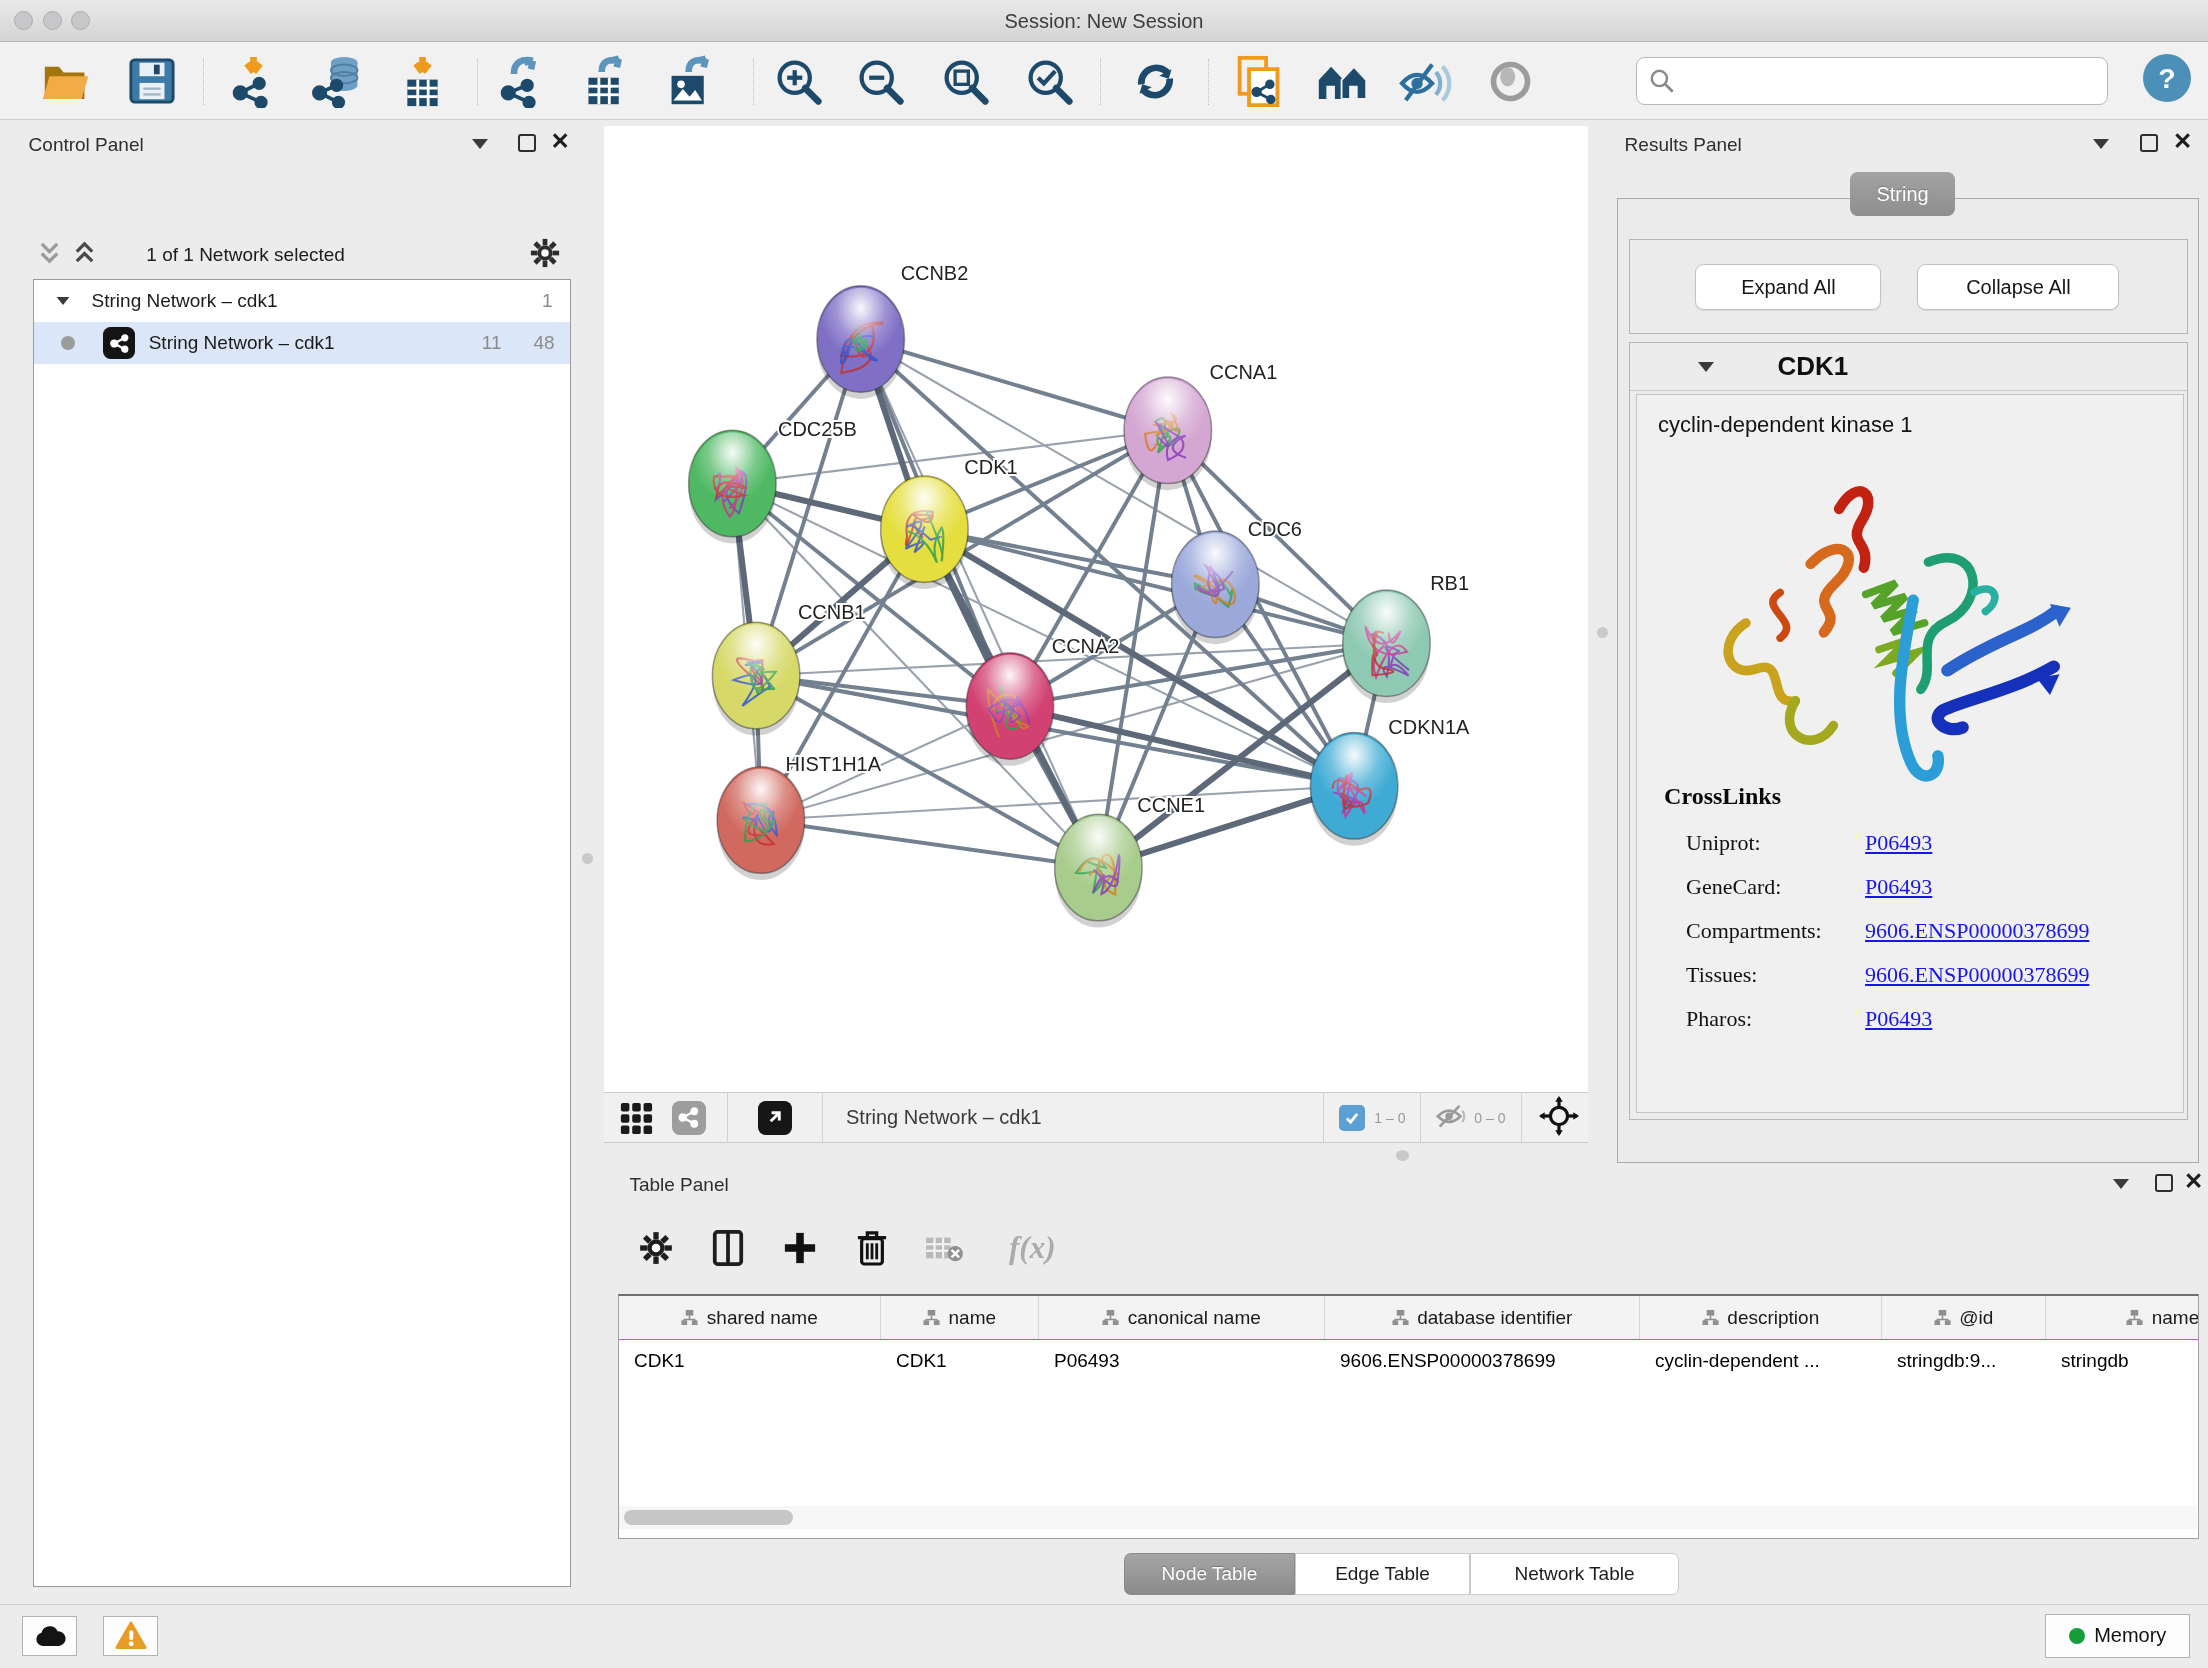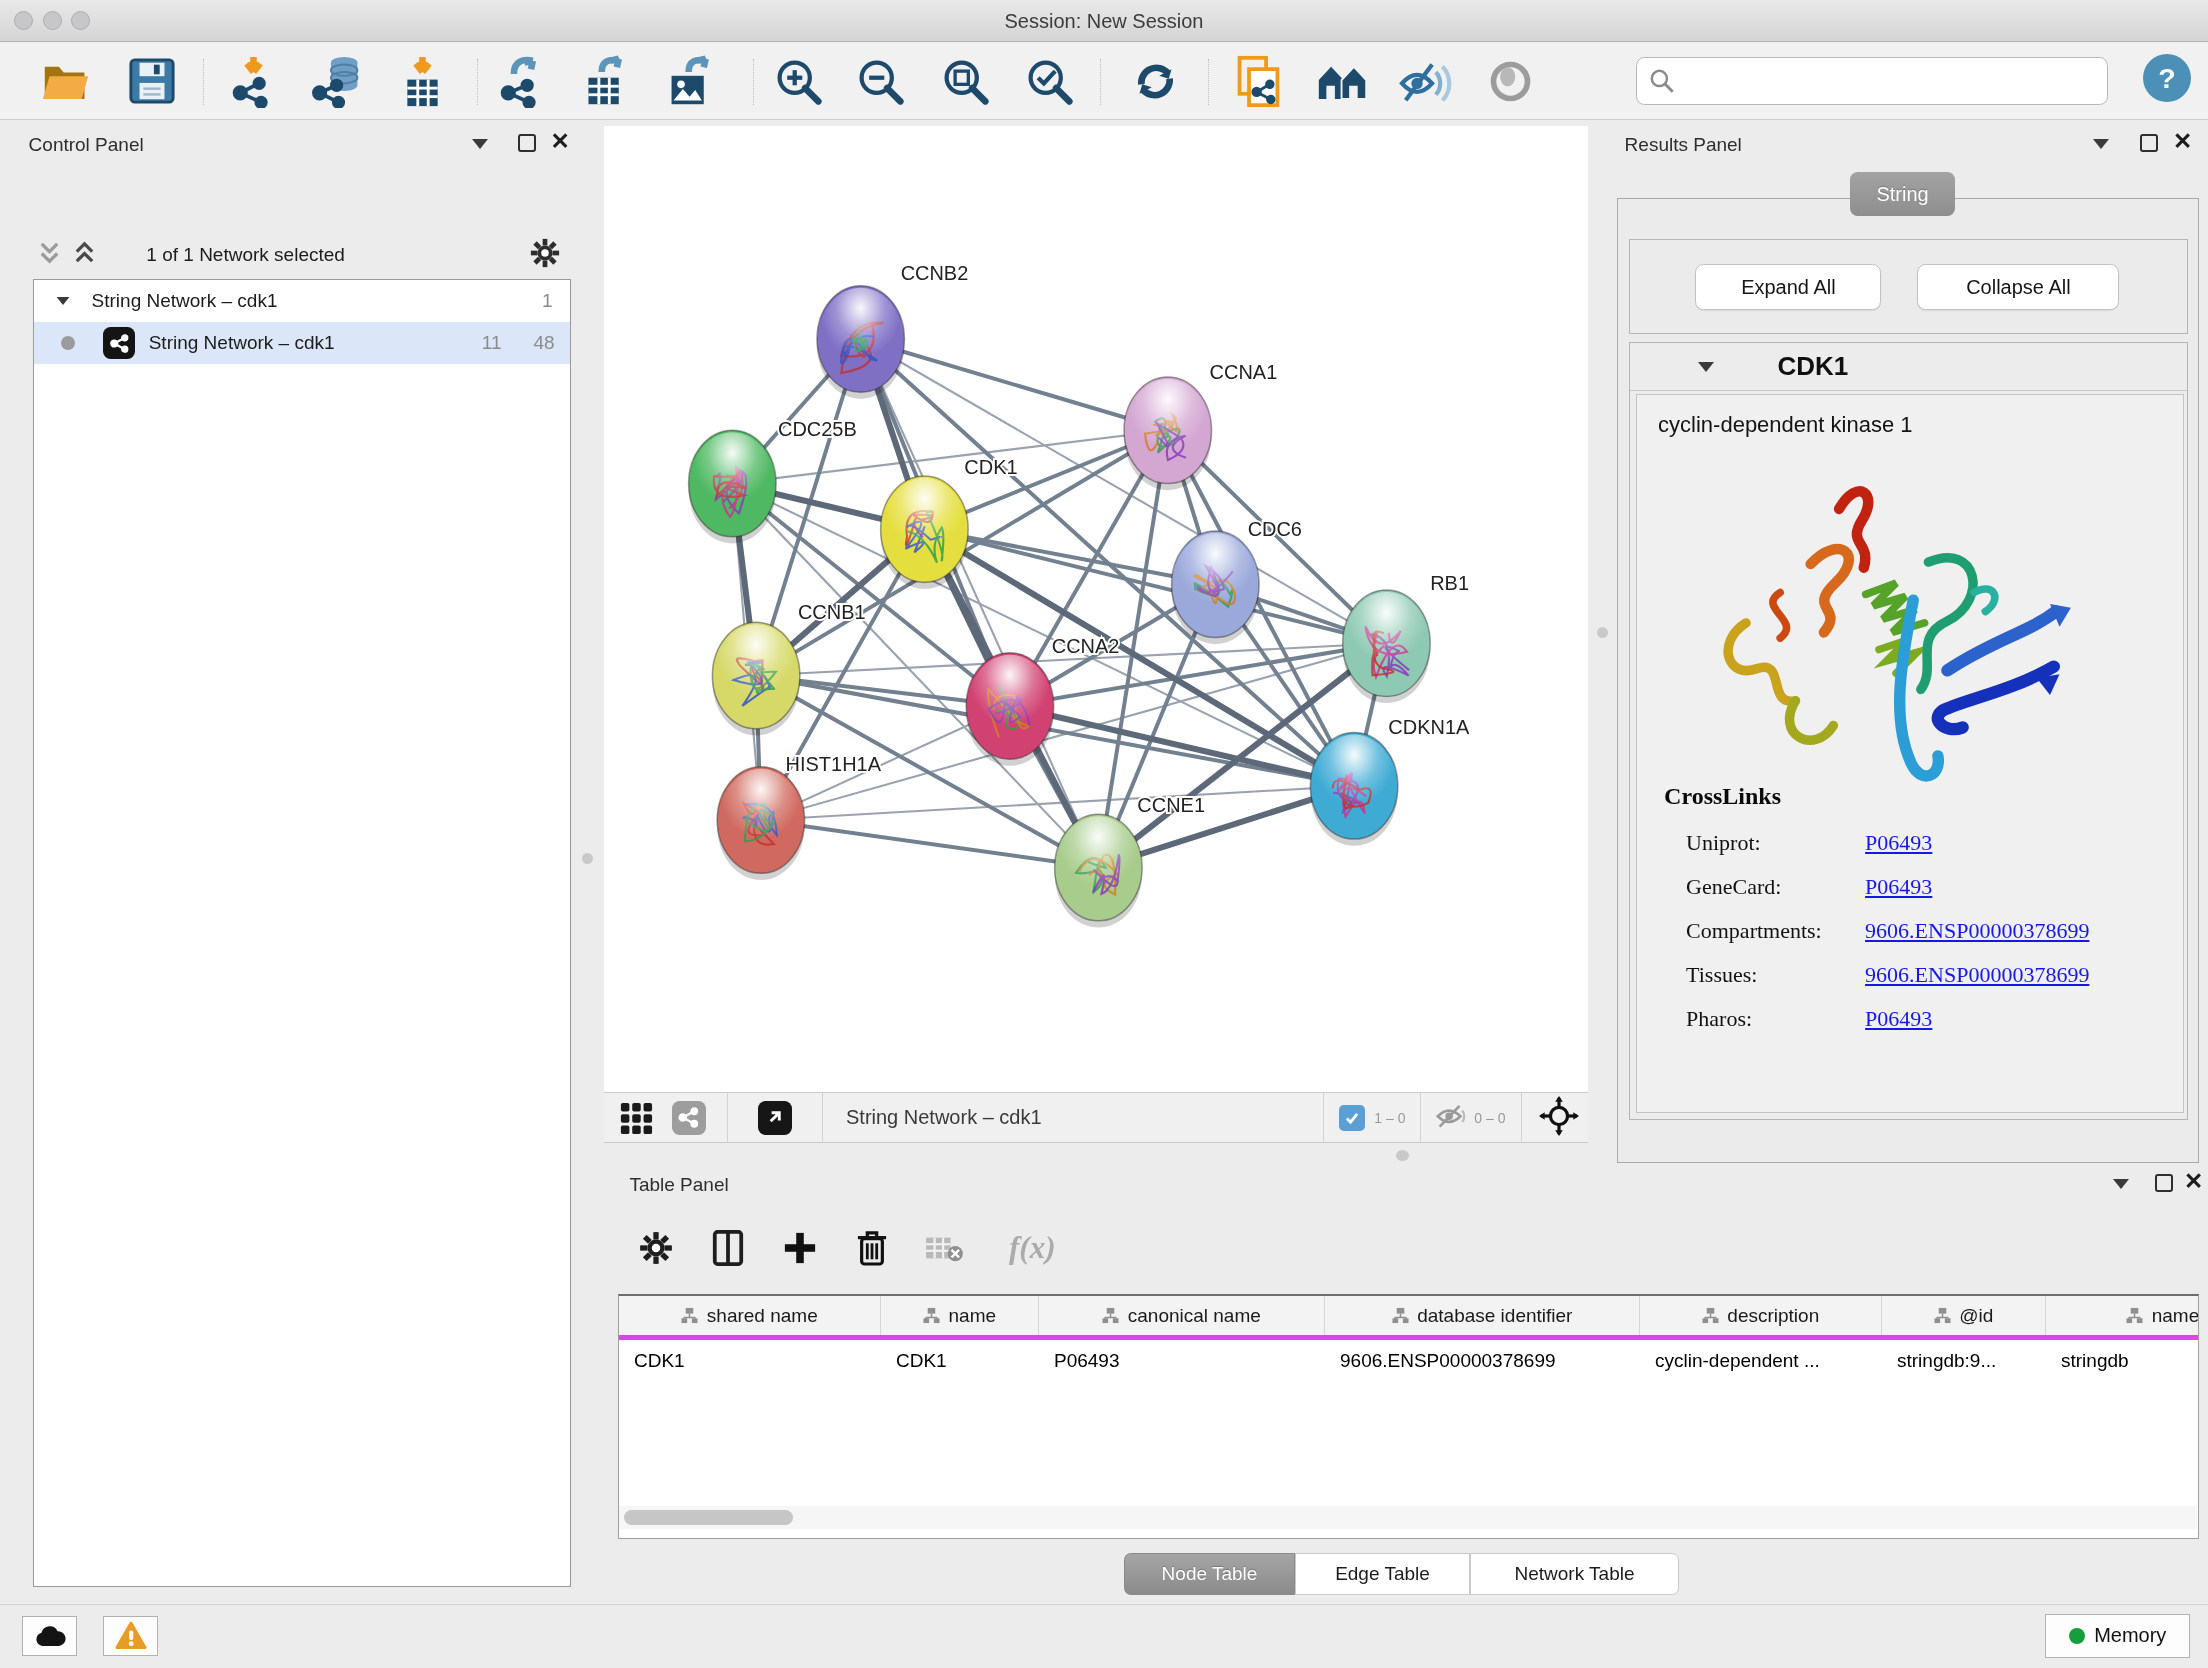--- a/index.html
+++ b/index.html
@@ -55,21 +55,21 @@
     display:flex; align-items:center; justify-content:center; box-shadow:0 1px 1px rgba(0,0,0,.08); }
   #rp-card { left:11.4px; top:143px; width:559px; height:778px; border:1px solid #b5b5b5; background:#ececec; }
   #rp-card-inner { left:5.7px; top:51px; width:548px; height:719px; background:#f0f0f0; border:1px solid #c3c3c3; }
   .serif { font-family:"Liberation Serif", serif; }
   .cl-row { display:flex; height:44px; align-items:center; }
   .cl-label { font-family:"Liberation Serif", serif; font-size:22px; color:#111; width:179px; }
   .cl-value { font-family:"Liberation Serif", serif; font-size:22px; color:#1717e6; text-decoration:underline; }
   
   #table-panel { left:618px; top:1168px; width:1581px; height:411px; }
   #tp-grid { left:0px; top:126px; width:1581px; height:245px; background:#ffffff; border:1px solid #9f9f9f; border-top:2.9px solid #6e6e6e; overflow:hidden; }
-  #tp-header { display:flex; height:44px; background:#f3f3f3; border-bottom:5px solid #d946ef; }
+  #tp-header { display:flex; height:44px; background:#f3f3f3; border-bottom:1px solid #d946ef; }
   .th { display:flex; align-items:center; justify-content:center; gap:8.6px; font-size:19px; color:#1a1a1a; border-right:1px solid #d6d6d6; flex:none; }
   .tr { display:flex; height:42px; }
   .td { display:flex; align-items:center; padding-left:15px; font-size:19px; color:#000; flex:none; overflow:hidden; white-space:nowrap; }
   #tp-hscroll { left:1px; top:338px; width:1578px; height:23px; background:#f6f6f6; }
   #tp-thumb { left:4.8px; top:3.8px; width:169px; height:15px; background:#c6c6c6; border-radius:7.6px; }
   .tp-icon { display:flex; align-items:center; justify-content:center; width:49px; height:49px;font-weight:bold; }
   
   #bottom-tabs { left:1124px; top:1553px; height:42px; display:flex; }
   #statusbar { left:0; top:1604px; width:2208px; height:65px; background:#ececec; border-top:1px solid #d2d2d2; }
   .sb-btn { top:10.5px; width:55px; height:40px; background:#fdfdfd; border:1.9px solid #b2b2b2; display:flex; align-items:center; justify-content:center; }

